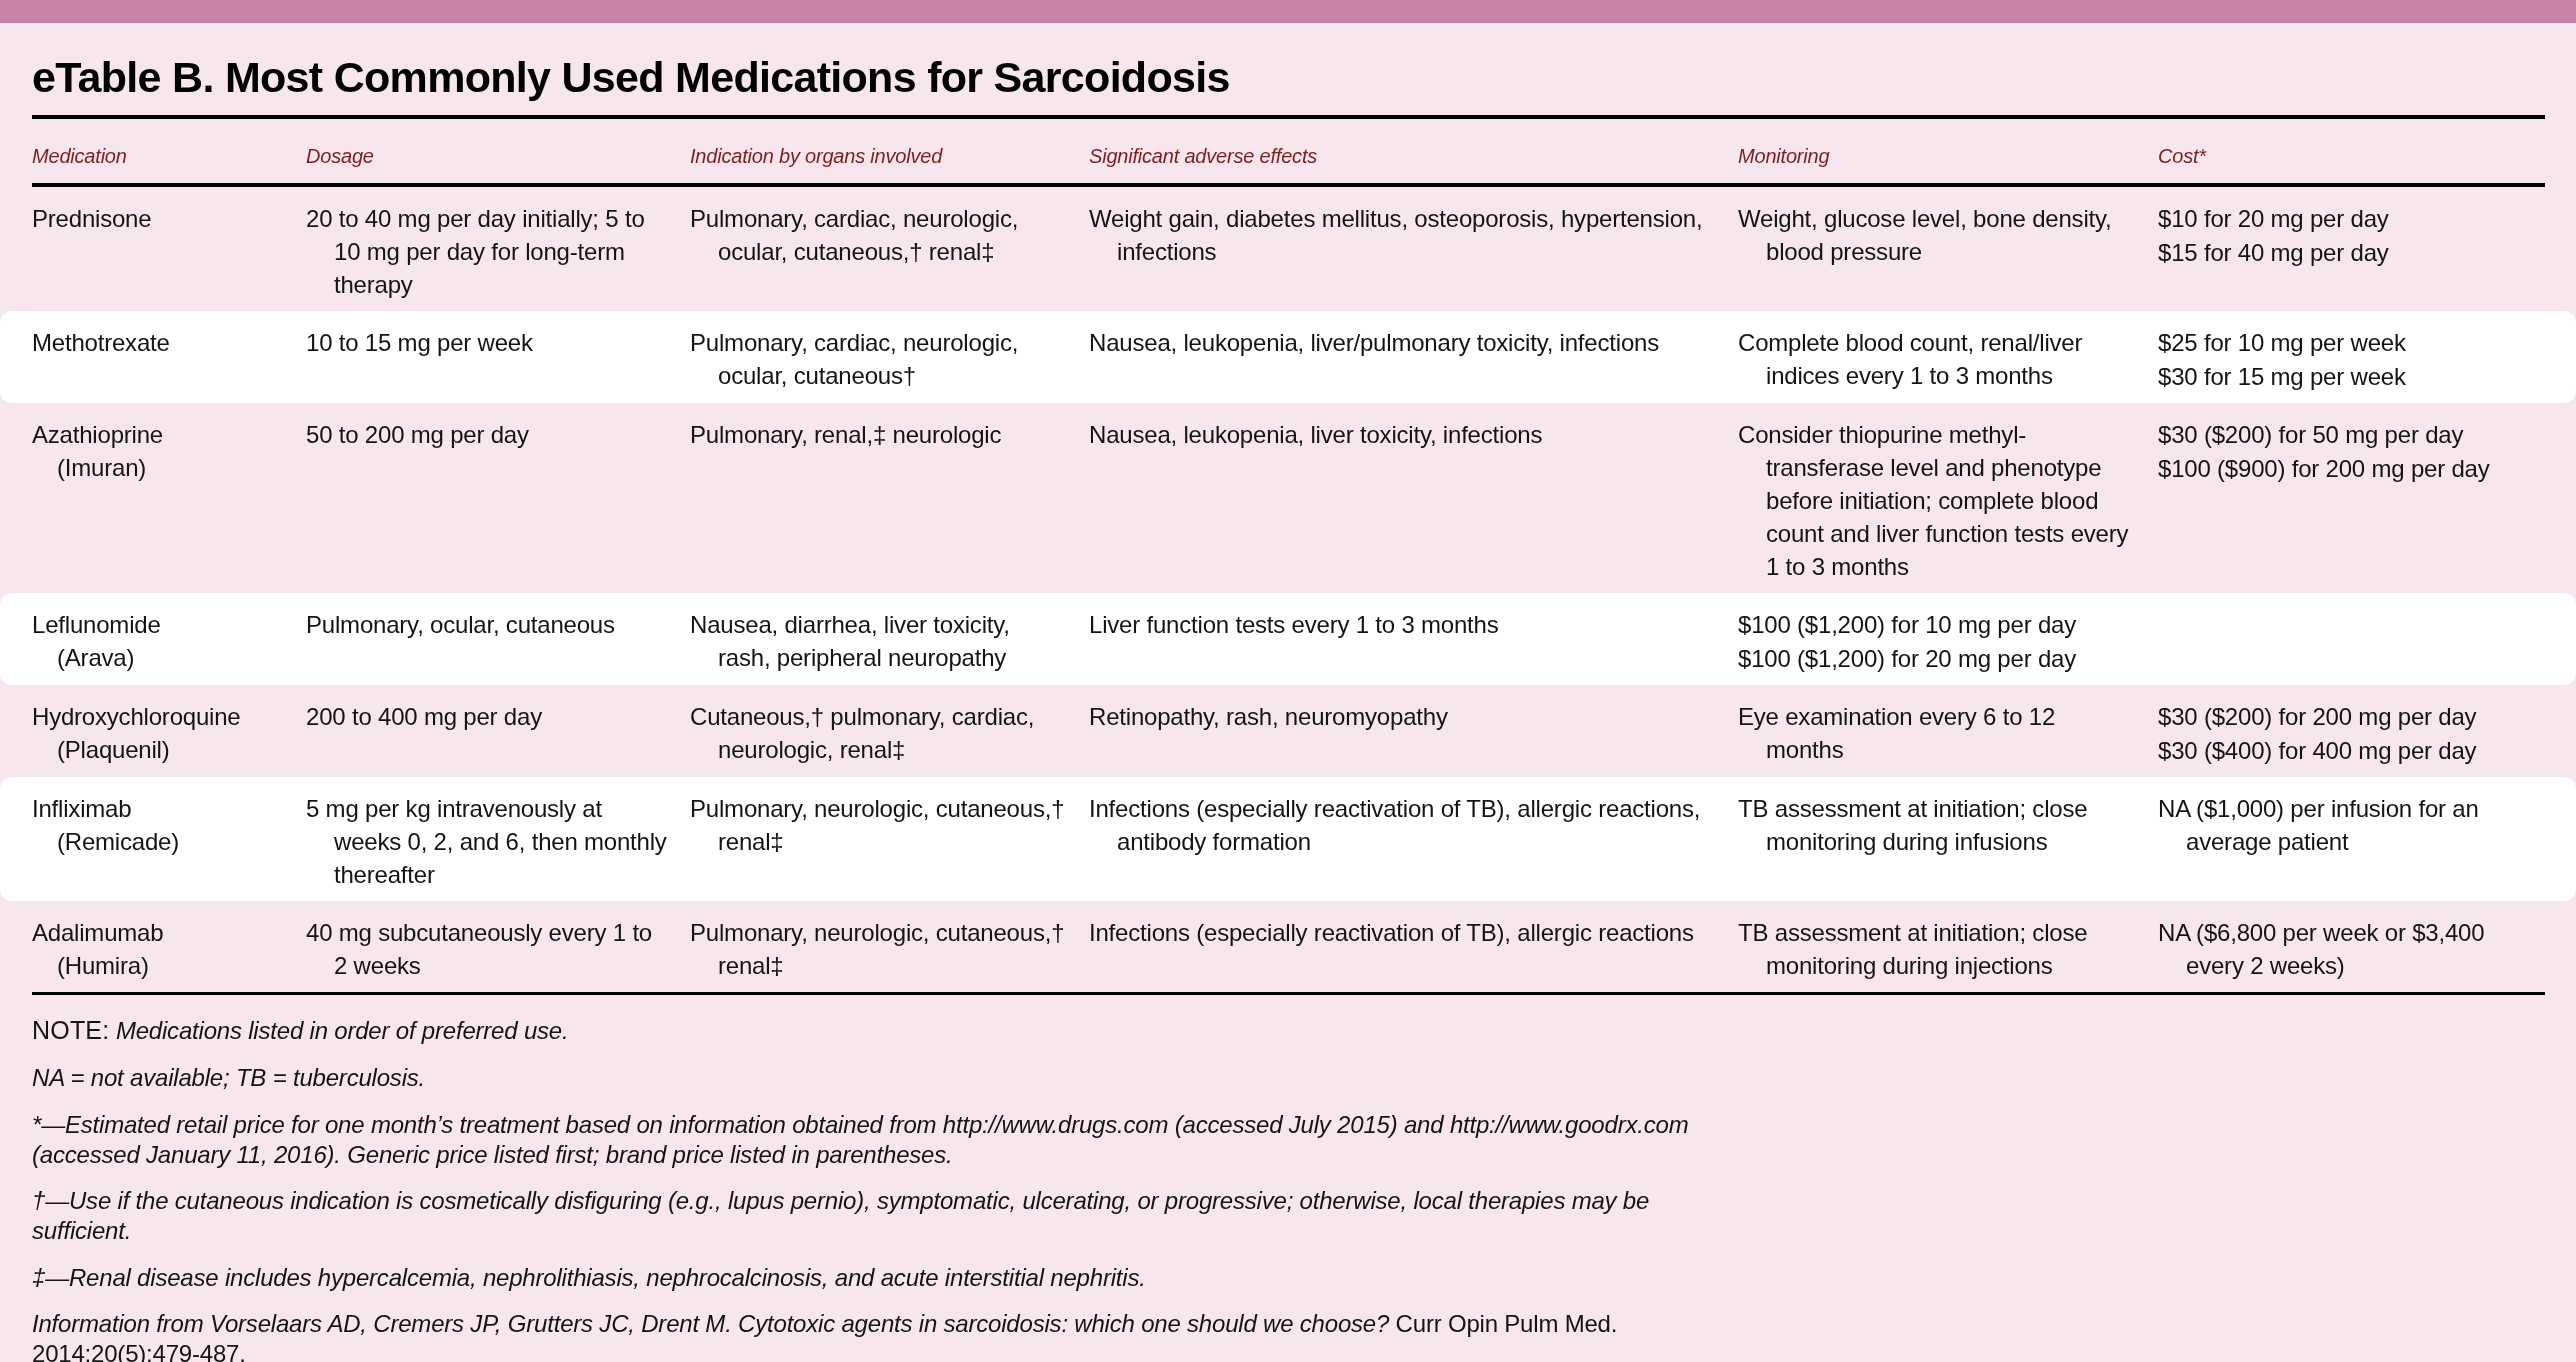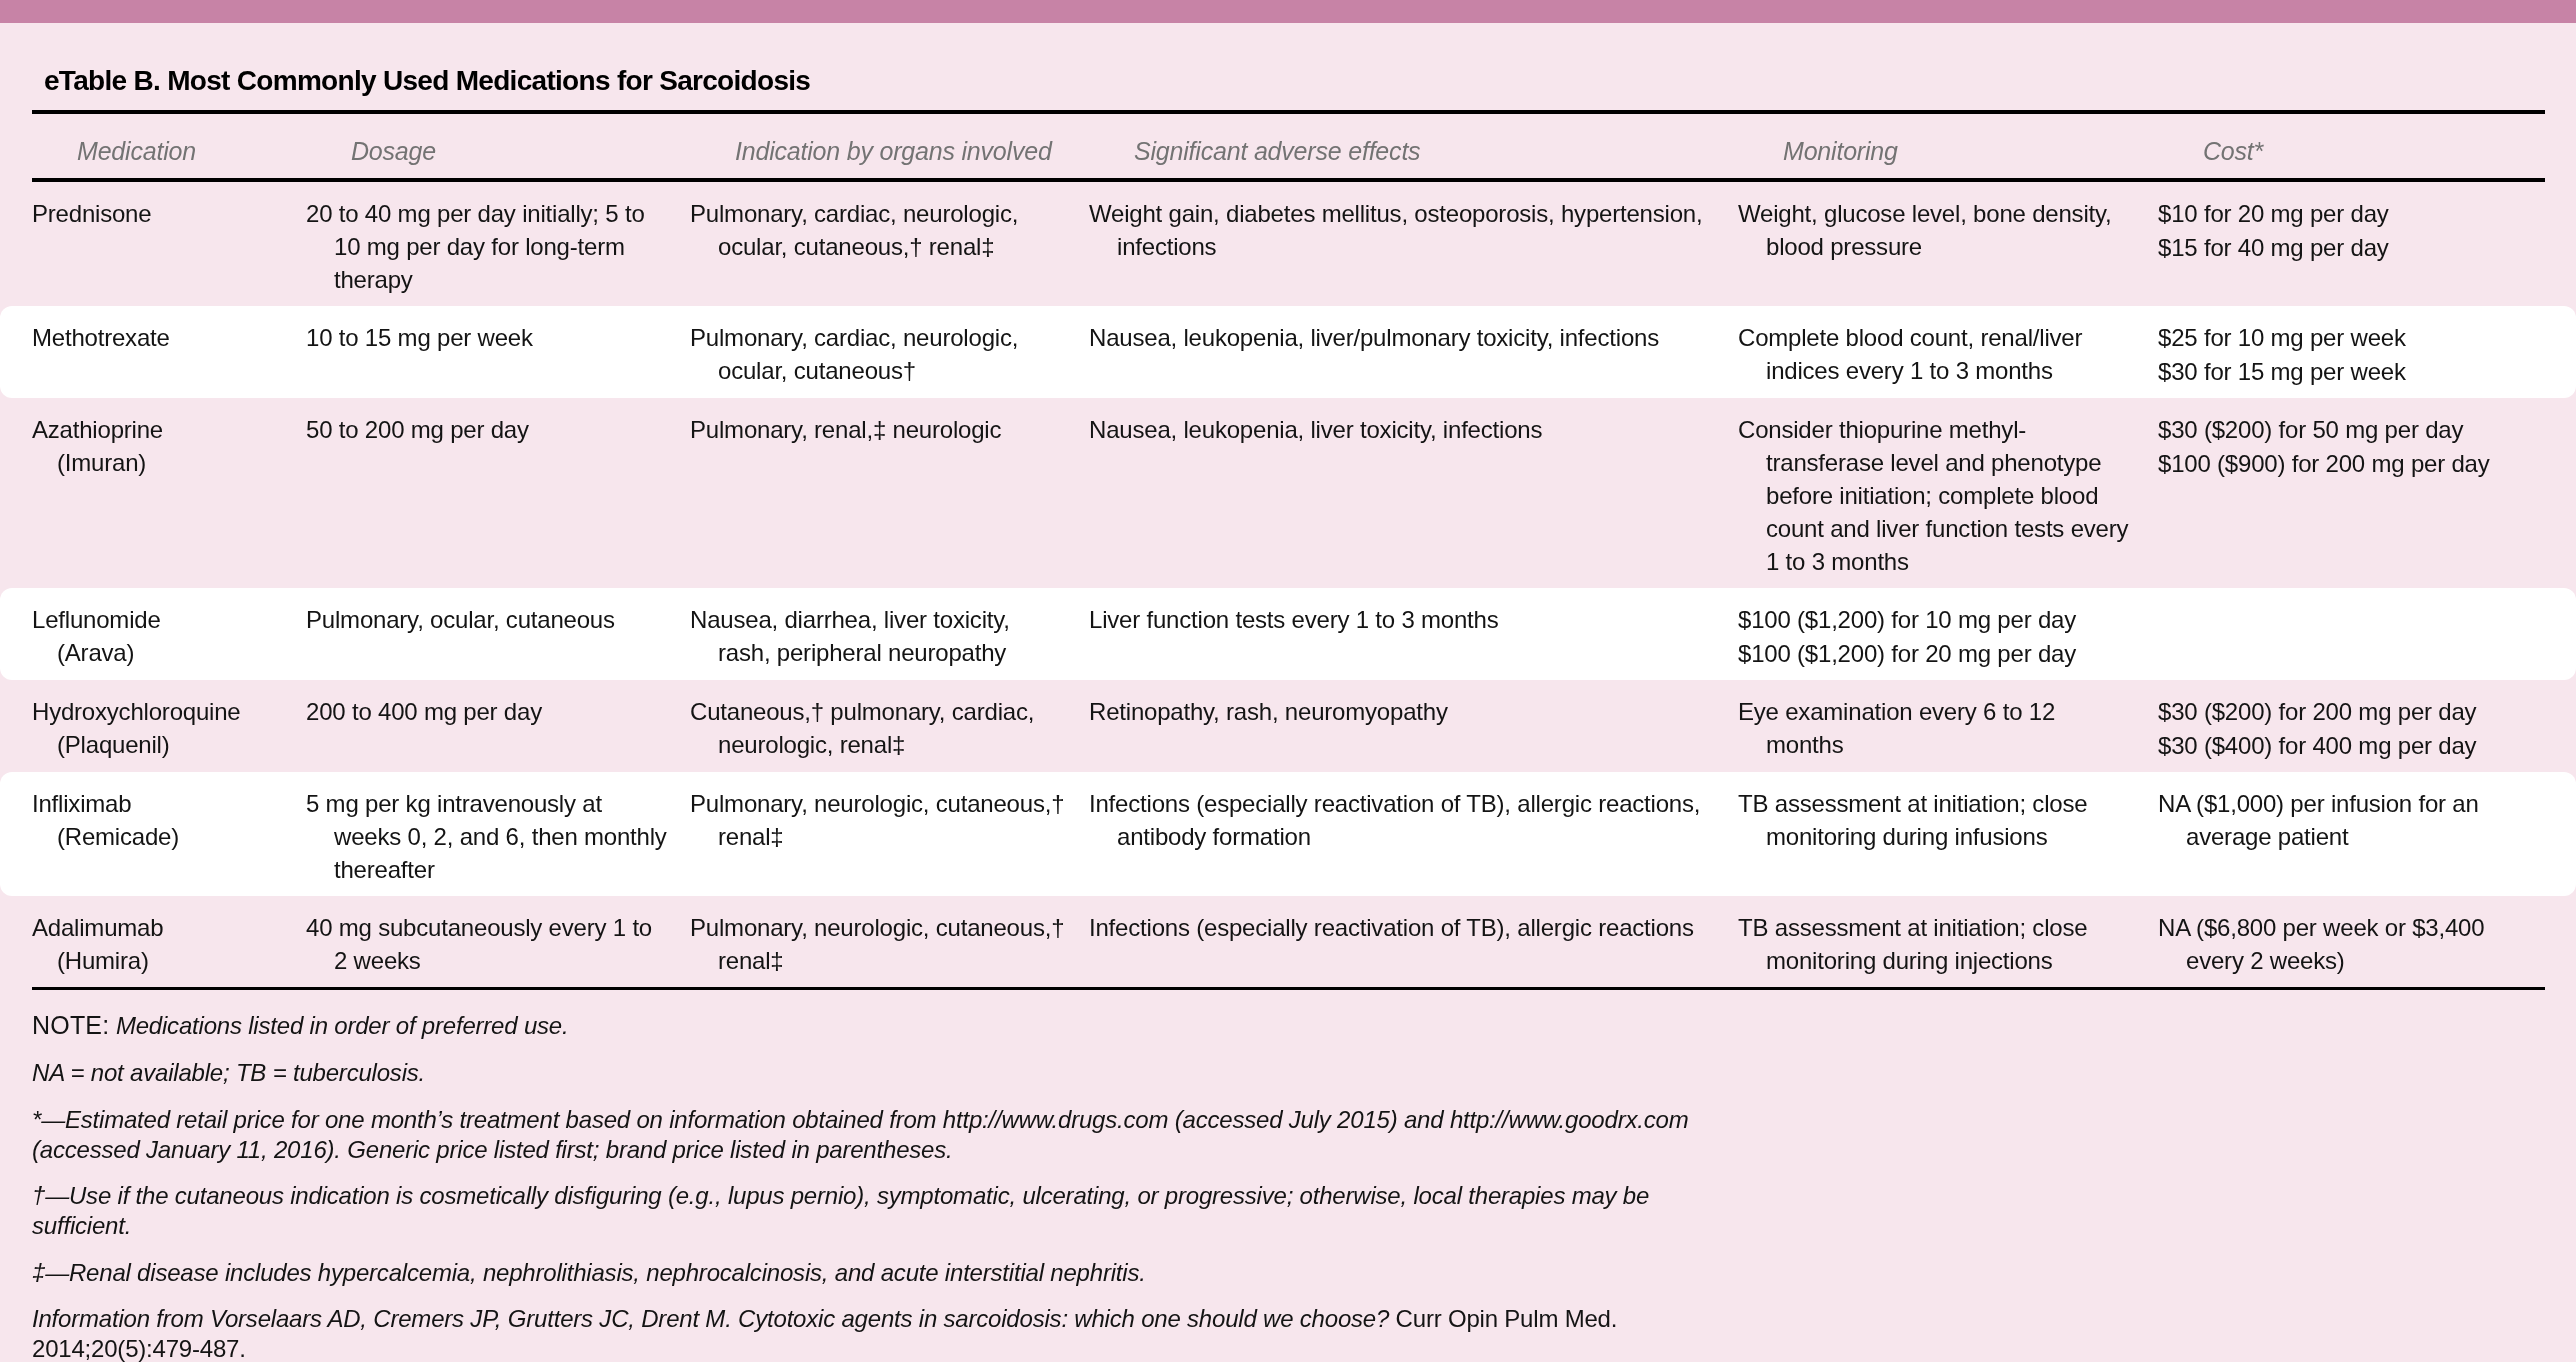--- a/index.html
+++ b/index.html
@@ -6,39 +6,39 @@
   body {
     width:2576px; height:1362px; overflow:hidden;
     background:#f7e6ed; color:#141414;
     font-family:"Liberation Sans", sans-serif;
     letter-spacing:-0.2px;
   }
   .topbar { height:23px; background:#c783a6; }
 
   .title-wrap { padding:30px 32px 0 32px; }
   h1 {
-    margin:12px; font-size:28px; font-weight:bold;
+    margin:0; font-size:43px; font-weight:bold;
     letter-spacing:-0.7px; color:#000;
   }
 
   .rule { height:3.3px; background:#000; margin:0 31px 0 32px; }
   .rule-title { margin-top:13.3px; }
   .rule-header { height:4.2px; }
   .rule-bottom { height:3.3px; }
 
   .grid {
     display:grid;
     grid-template-columns:274px 384px 399px 649px 420px auto;
     padding-left:32px; padding-right:31px;
     box-sizing:border-box;
   }
   .header-row { padding:23px 0 13.3px 0; }
   .header-cell {
-    font-style:italic; font-size:25px; line-height:28px;
-    padding-right:16.6px; color:#737373;margin-left:45px;
+    font-style:italic; font-size:20px; line-height:28px;
+    padding-right:16.6px; color:#7f1d1d;
   }
 
   .row { padding:15px 0 10px 0;border-radius:12px; }
   #rows .row:nth-child(odd) { background:transparent; }
   #rows .row:nth-child(even) { background:#ffffff; }
 
   .cell { font-size:24px; line-height:33px; padding-right:23px; }
   .cell p { margin:0; padding-left:28px; text-indent:-28px; }
   .cell.cost p + p { margin-top:1px; }
   .cell p:empty { display:none; }

